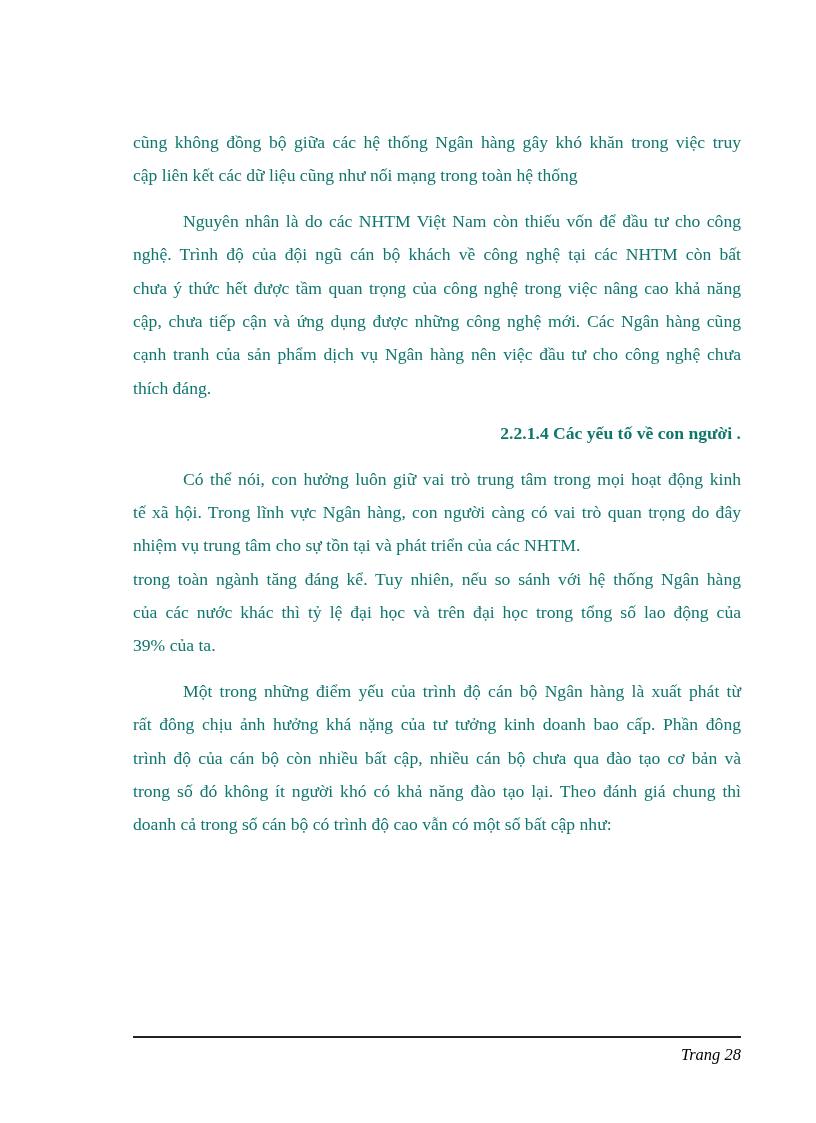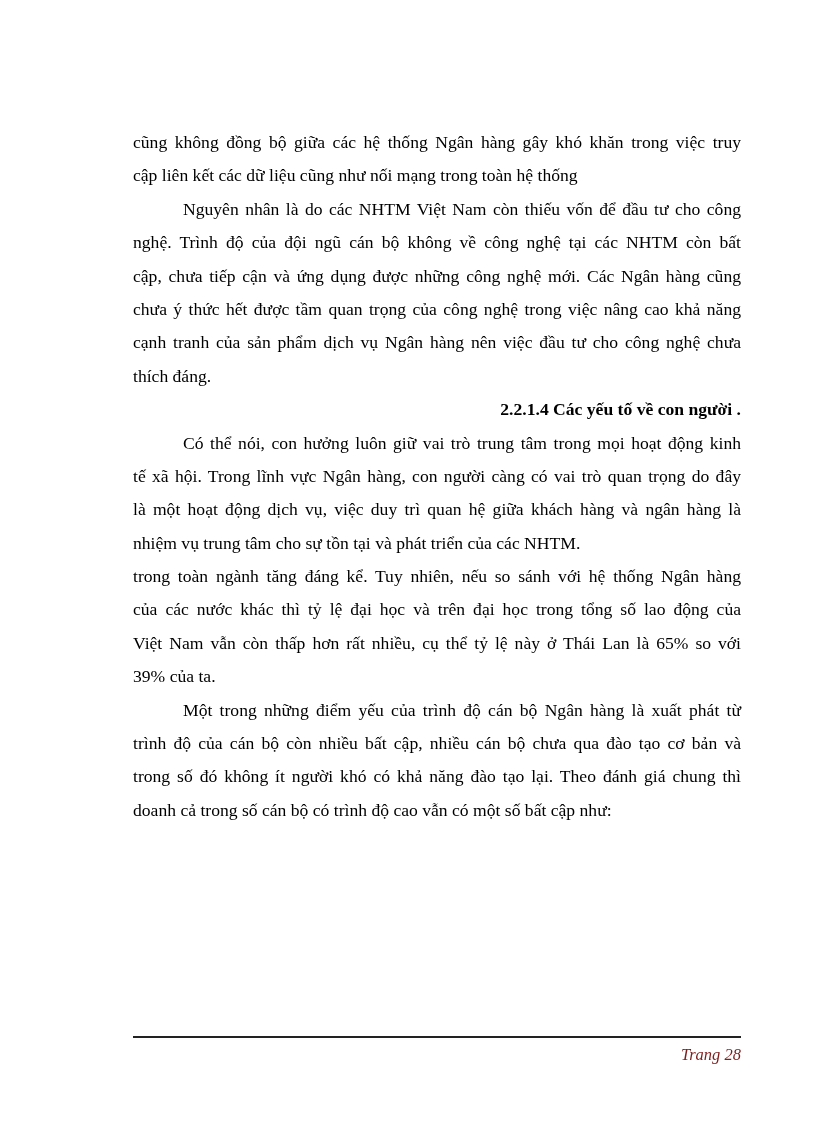--- a/index.html
+++ b/index.html
@@ -1,56 +1,55 @@
 <!DOCTYPE html>
 <html><head>
 <meta charset="utf-8">
 <style>
   html, body { margin: 0; padding: 0; background: #ffffff; }
   body { width: 816px; height: 1123px; position: relative; overflow: hidden; }
   .page {
     position: absolute; left: 133px; top: 126px; width: 608px;
     font-family: "Liberation Serif", "DejaVu Serif", serif;
-    font-size: 17.6px; color: #000000; line-height: 33.4px;
+    font-size: 17.6px; color: #0f766e; line-height: 33.4px;
   }
   .line { height: 33.4px; white-space: nowrap; display: block; }
   .justify { text-align: justify; text-align-last: justify; white-space: normal; }
-  .indent { padding-left: 50px; box-sizing: border-box; }
+  .indent { padding-left: 50px; box-sizing: border-box; margin-top: 12px; }
   .heading { font-weight: bold; text-align: right; }
   .footer-rule {
     position: absolute; left: 133px; top: 1036px; width: 608px; height: 1.5px;
     background: #222222;
   }
   .page-number {
     position: absolute; right: 75px; top: 1045px;
     font-family: "Liberation Serif", "DejaVu Serif", serif;
-    font-style: italic; font-size: 16.5px; color: #7f1d1d;
+    font-style: italic; font-size: 16.5px; color: #000000;
   }
 </style>
 </head>
 <body>
 
 <div class="page">
   <span class="line justify">cũng không đồng bộ giữa các hệ thống Ngân hàng gây khó khăn trong việc truy</span>
   <span class="line">cập liên kết các dữ liệu cũng như nối mạng trong toàn hệ thống</span>
   <span class="line justify indent">Nguyên nhân là do các NHTM Việt Nam còn thiếu vốn để đầu tư cho công</span>
-  <span class="line justify">nghệ. Trình độ của đội ngũ cán bộ không về công nghệ tại các NHTM còn bất</span>
+  <span class="line justify">nghệ. Trình độ của đội ngũ cán bộ khách về công nghệ tại các NHTM còn bất</span>
+  <span class="line justify">chưa ý thức hết được tầm quan trọng của công nghệ trong việc nâng cao khả năng</span>
   <span class="line justify">cập, chưa tiếp cận và ứng dụng được những công nghệ mới. Các Ngân hàng cũng</span>
-  <span class="line justify">chưa ý thức hết được tầm quan trọng của công nghệ trong việc nâng cao khả năng</span>
   <span class="line justify">cạnh tranh của sản phẩm dịch vụ Ngân hàng nên việc đầu tư cho công nghệ chưa</span>
   <span class="line">thích đáng.</span>
   <span class="line indent heading">2.2.1.4 Các yếu tố về con người .</span>
   <span class="line justify indent">Có thể nói, con hưởng luôn giữ vai trò trung tâm trong mọi hoạt động kinh</span>
   <span class="line justify">tế xã hội. Trong lĩnh vực Ngân hàng, con người càng có vai trò quan trọng do đây</span>
-  <span class="line justify">là một hoạt động dịch vụ, việc duy trì quan hệ giữa khách hàng và ngân hàng là</span>
   <span class="line">nhiệm vụ trung tâm cho sự tồn tại và phát triển của các NHTM.</span>
   <span class="line justify">trong toàn ngành tăng đáng kể. Tuy nhiên, nếu so sánh với hệ thống Ngân hàng</span>
   <span class="line justify">của các nước khác thì tỷ lệ đại học và trên đại học trong tổng số lao động của</span>
-  <span class="line justify">Việt Nam vẫn còn thấp hơn rất nhiều, cụ thể tỷ lệ này ở Thái Lan là 65% so với</span>
   <span class="line">39% của ta.</span>
   <span class="line justify indent">Một trong những điểm yếu của trình độ cán bộ Ngân hàng là xuất phát từ</span>
+  <span class="line justify">rất đông chịu ảnh hưởng khá nặng của tư tưởng kinh doanh bao cấp. Phần đông</span>
   <span class="line justify">trình độ của cán bộ còn nhiều bất cập, nhiều cán bộ chưa qua đào tạo cơ bản và</span>
   <span class="line justify">trong số đó không ít người khó có khả năng đào tạo lại. Theo đánh giá chung thì</span>
   <span class="line">doanh cả trong số cán bộ có trình độ cao vẫn có một số bất cập như:</span>
 </div>
 
 <div class="footer-rule"></div>
 <div class="page-number">Trang 28</div>
 
 </body></html>

